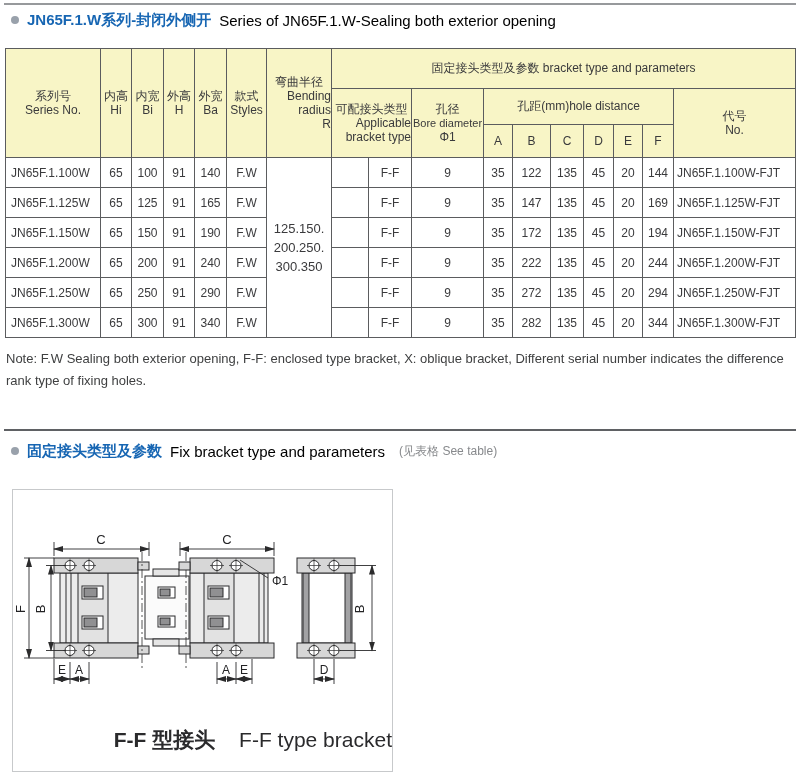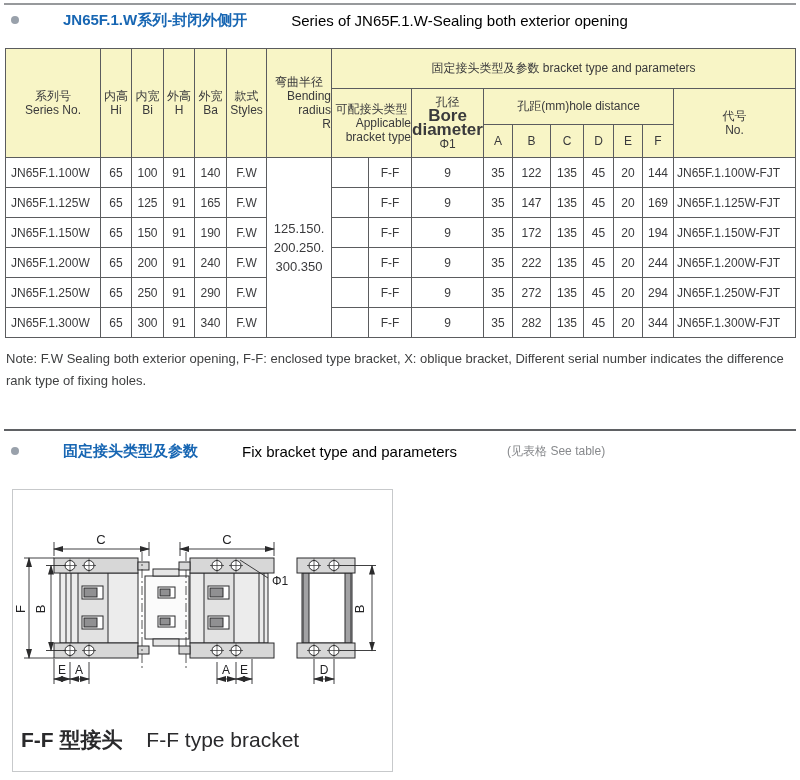--- a/index.html
+++ b/index.html
@@ -2,48 +2,48 @@
 <html><head>
 <meta charset="utf-8">
 <style>
   html,body{margin:0;padding:0;background:#fff;}
   body{width:800px;height:780px;font-family:"Liberation Sans","DejaVu Sans",sans-serif;color:#3f4041;}
   .page{position:relative;width:800px;height:780px;background:#fff;overflow:hidden;}
 
   .rule-top{position:absolute;left:4px;right:4px;top:3px;height:2px;background:#97999c;}
   .rule-mid{position:absolute;left:4px;right:4px;top:429px;height:2px;background:#5f6164;}
 
-  .sec-head{position:absolute;left:11px;height:22px;display:flex;align-items:center;gap:36px;}
+  .sec-head{position:absolute;left:11px;height:22px;display:flex;align-items:center;}
   .sec1{top:9px;}
   .sec2{top:440px;}
   .bullet{width:8px;height:8px;border-radius:50%;background:#99a1ab;flex:none;margin-right:8px;}
   .t-zh{color:#1766b3;font-weight:bold;font-size:15px;white-space:nowrap;}
   .t-en{color:#000000;font-size:15px;margin-left:8px;white-space:nowrap;}
   .t-hint{color:#87898c;font-size:12px;margin-left:14px;white-space:nowrap;}
 
   table.spec{position:absolute;left:5px;top:48px;width:790px;border-collapse:collapse;table-layout:fixed;}
   .spec th,.spec td{border:1px solid #5b5c5e;text-align:center;vertical-align:middle;padding:0;overflow:hidden;}
   .spec thead th{background:#f8f5c6;font-weight:normal;font-size:12px;color:#3a3a3c;}
   .hr1{height:40px;} .hr2{height:36px;} .hr3{height:33px;}
   .spec tbody tr{height:30px;}
   .spec td{font-size:12px;color:#3a3a3c;}
   .hz,.he{display:block;line-height:14px;}
-  .he.small{font-size:17px;font-weight:bold;}
+  .he.small{font-size:11px;}
   .pre{white-space:pre-line;text-align:right;}
   td.l{text-align:left;padding-left:5px;}
   td.code{text-align:left;padding-left:3px;font-size:12px;}
   td.bend{white-space:pre-line;line-height:19px;font-size:13px;}
 
   .notes{position:absolute;left:6px;top:348px;width:792px;color:#3f4041;}
   .notes .nzh{font-size:13px;line-height:20px;margin-bottom:3px;}
   .notes .nen{font-size:13px;line-height:22px;}
 
   .draw-box{position:absolute;left:12px;top:489px;width:379px;height:281px;border:1px solid #c7c9cb;background:#fff;}
   .draw-box svg{display:block;margin:2px auto 0;}
-  .caption{position:absolute;left:8px;right:0;top:236px;text-align:left;font-size:21px;color:#2a2a2c;}
+  .caption{position:absolute;left:8px;right:0;top:236px;text-align:right;font-size:21px;color:#2a2a2c;}
   .caption .cz{font-weight:bold;}
   .caption .ce{margin-left:18px;}
 
   .dims line{stroke:#2b2b2c;stroke-width:0.9;}
   .cl{stroke:#2b2b2c;stroke-width:0.8;stroke-dasharray:9 3 2 3;}
   text.dim{font-size:13px;fill:#232325;stroke:none;}
   text.dim.sm{font-size:12px;}
 </style>
 </head>
 <body>

